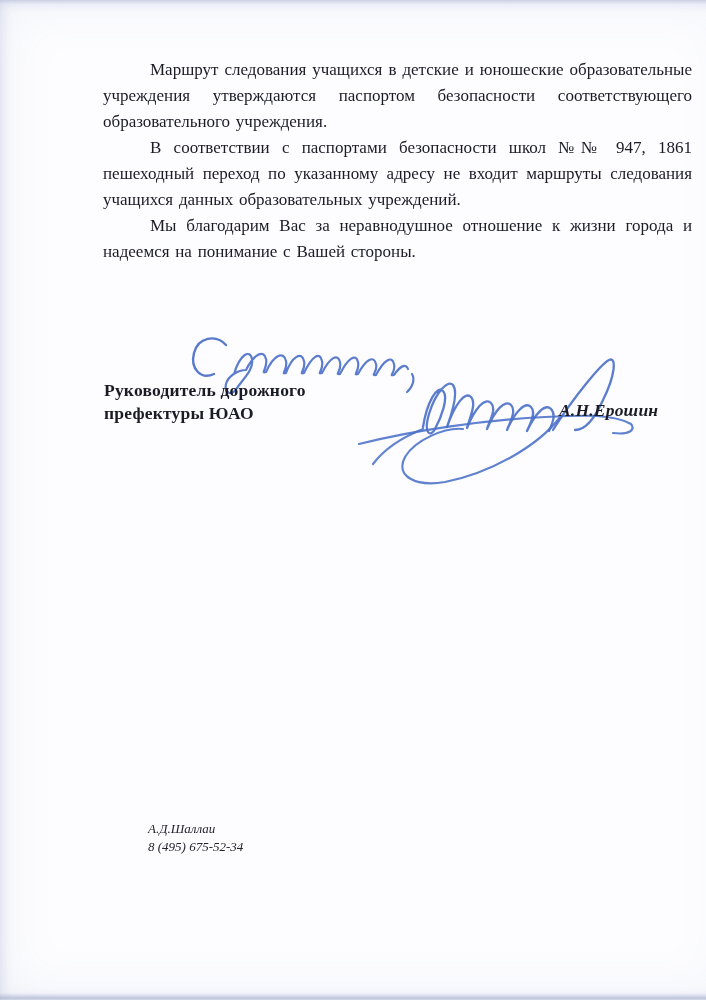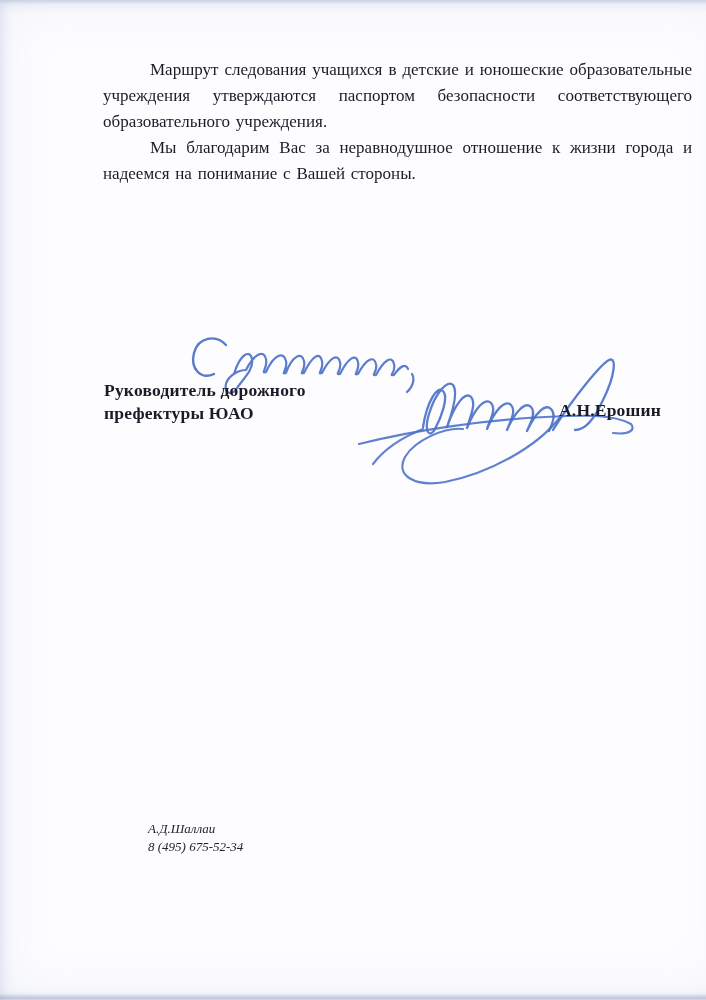--- a/index.html
+++ b/index.html
@@ -46,37 +46,39 @@
     font-weight:bold;font-size:17.5px;line-height:23px;
     letter-spacing:0.2px;
   }
   .signature-svg{
     position:absolute;left:345px;top:352px;width:300px;height:140px;
   }
   .signer-name{
     position:absolute;left:559px;top:400px;
     font-weight:bold;font-size:17.5px;
     letter-spacing:0.2px;
+    font-style:italic;
   }
   .footer-block{
     position:absolute;left:100px;top:820px;
     font-style:italic;font-size:13px;line-height:17.5px;
     color:#23232e;
     margin-left:48px;
   }
   .ink{fill:none;stroke-linecap:round;stroke-linejoin:round;}
 </style>
 </head>
 <body>
 
 <div class="page">
   <div class="scan-edge-top"></div>
 
   <div class="body-text">
     <p>Маршрут следования учащихся в детские и юношеские образовательные учреждения утверждаются паспортом безопасности соответствующего образовательного учреждения.</p>
+    <p>В соответствии с паспортами безопасности школ №№ 947, 1861 пешеходный переход по указанному адресу не входит маршруты следования учащихся данных образовательных учреждений.</p>
     <p>Мы благодарим Вас за неравнодушное отношение к жизни города и надеемся на понимание с Вашей стороны.</p>
   </div>
 
   <svg class="handwriting-svg" viewBox="0 0 240 70" role="img" aria-label="С уважением,">
     <path class="ink" stroke-width="2.4" opacity="0.92" d="M46,15 C36,4 18,7 14,23 C10,39 21,50 34,44" stroke="#4a6fc8"></path>
     <path class="ink" stroke-width="2.2" opacity="0.9" d="M54,44 C60,24 70,19 72,29 C74,39 64,48 57,58 C52,66 44,64 46,54 C48,46 58,40 66,40 C74,24 84,19 86,29 C88,38 80,44 86,42 C94,24 104,21 106,31 C108,40 100,45 106,43 C112,26 122,21 124,31 C126,40 118,45 124,43 C132,26 140,21 142,31 C144,40 136,45 142,43 C150,27 158,23 160,32 C162,41 154,45 160,44 C168,28 176,23 178,32 C180,41 172,46 178,44 C186,29 194,25 196,34 C198,42 190,46 196,45 C204,30 212,25 214,34 C216,43 208,46 214,45 C220,36 226,33 228,39" stroke="#4a6fc8"></path>
     <path class="ink" stroke-width="2.2" opacity="0.9" d="M232,44 C235,49 233,57 227,62" stroke="#4a6fc8"></path>
   </svg>
 
   <div class="position-block">

